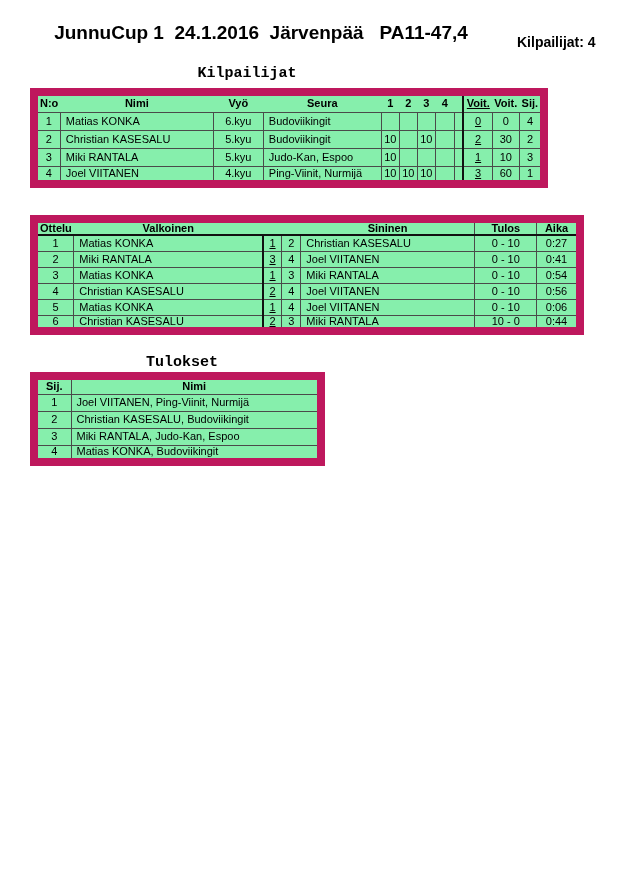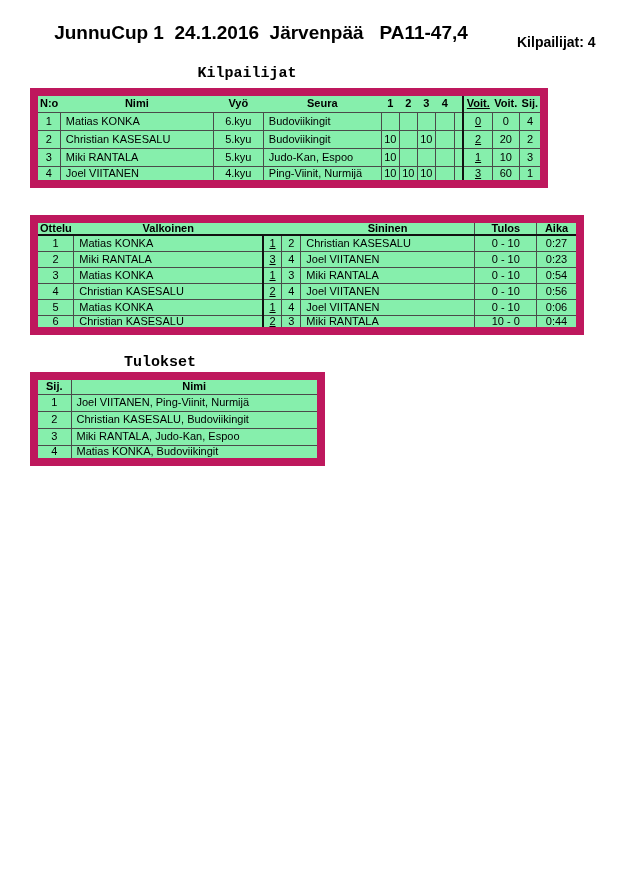--- a/index.html
+++ b/index.html
@@ -4,21 +4,21 @@
 <style>
   html,body{margin:0;padding:0;background:#e8e8e8;}
   .page{position:relative;width:630px;height:891px;background:#ffffff;
         font-family:"Liberation Sans",sans-serif;color:#000;overflow:hidden;margin:0 auto;}
   .doc-title{position:absolute;top:22px;left:0;width:522px;text-align:center;
              font-size:19px;font-weight:bold;white-space:pre;}
   .count-label{position:absolute;top:34px;left:517px;font-size:14px;font-weight:bold;}
   .sec-title{position:absolute;font-size:15px;font-weight:bold;text-align:center;font-family:Liberation Mono, monospace;}
   .sec-kilpailijat{top:65px;left:30px;width:434px;}
   .sec-ottelut{top:197px;left:30px;width:484px;margin-top:18px;}
-  .sec-tulokset{top:354px;left:20px;width:280px;}
+  .sec-tulokset{top:354px;left:42px;width:280px;}
 
   table.t{position:absolute;border-collapse:collapse;table-layout:fixed;background:#86efac;
           border:8px solid #be185d;}
   table.t th,table.t td{font-family:"Liberation Sans",sans-serif;font-size:11px;
           padding:0 2px;overflow:hidden;white-space:nowrap;vertical-align:middle;line-height:1;}
   table.t td{border:1px solid #4a4a4a;}
   table.t th{border:0 solid #4a4a4a;font-weight:bold;}
   .c{text-align:center;}
   .l{text-align:left;}
   .pl{padding-left:5px !important;margin-top:9px;}
@@ -96,21 +96,21 @@
       <td class="c">2</td>
       <td class="l pl">Christian KASESALU</td>
       <td class="c">5.kyu</td>
       <td class="l pl">Budoviikingit</td>
       <td class="c">10</td>
       <td class="c"></td>
       <td class="c">10</td>
       <td class="c"></td>
       <td></td>
       <td class="c sepL">2</td>
-      <td class="c">20</td>
+      <td class="c">30</td>
       <td class="c">2</td>
     </tr>
     <tr>
       <td class="c">3</td>
       <td class="l pl">Miki RANTALA</td>
       <td class="c">5.kyu</td>
       <td class="l pl">Judo-Kan, Espoo</td>
       <td class="c">10</td>
       <td class="c"></td>
       <td class="c"></td>
@@ -168,21 +168,21 @@
       <td class="c">0 - 10</td>
       <td class="c">0:27</td>
     </tr>
     <tr>
       <td class="c">2</td>
       <td class="l pl">Miki RANTALA</td>
       <td class="c sepL">3</td>
       <td class="c">4</td>
       <td class="l pl">Joel VIITANEN</td>
       <td class="c">0 - 10</td>
-      <td class="c">0:23</td>
+      <td class="c">0:41</td>
     </tr>
     <tr>
       <td class="c">3</td>
       <td class="l pl">Matias KONKA</td>
       <td class="c sepL">1</td>
       <td class="c">3</td>
       <td class="l pl">Miki RANTALA</td>
       <td class="c">0 - 10</td>
       <td class="c">0:54</td>
     </tr>

